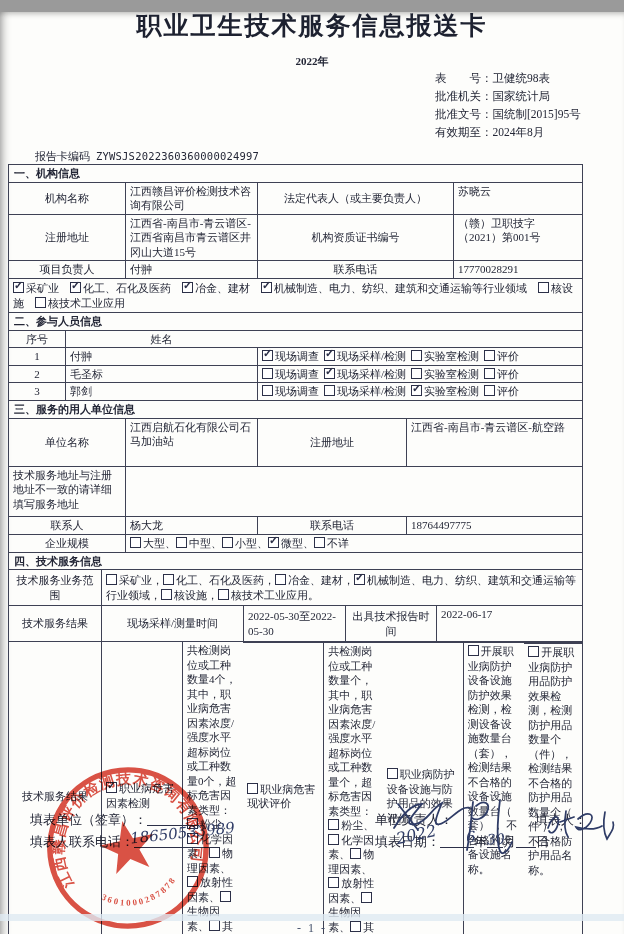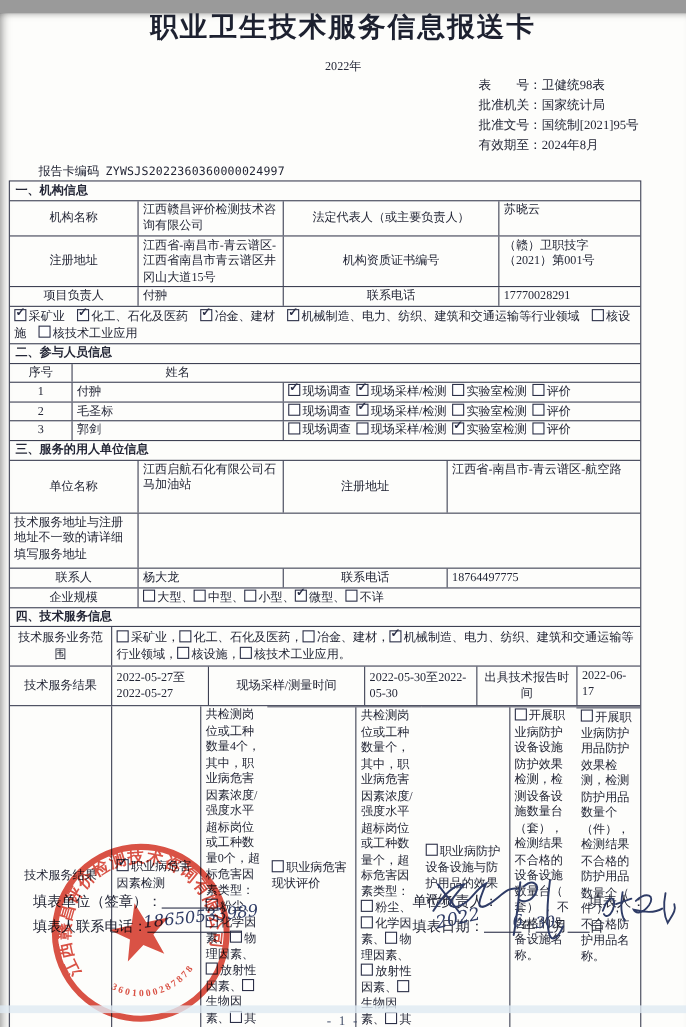--- a/index.html
+++ b/index.html
@@ -4,21 +4,21 @@
 <style>
   html,body{margin:0;padding:0;background:#9a9a9a;}
   .page{
     position:relative;width:624px;height:934px;margin:12px auto;
     background:#fdfdfb;overflow:hidden;color:#232636;
     font-family:"Liberation Serif",serif;font-size:11px;line-height:14.5px;
     box-shadow:inset 7px 0 8px -5px rgba(60,60,60,.5), inset 0 5px 6px -4px rgba(60,60,60,.35);
   }
   .title{position:absolute;top:7px;left:0;width:100%;text-align:center;
     font-size:25px;font-weight:bold;letter-spacing:2px;color:#1d2130;}
-  .year{position:absolute;top:42px;left:0;width:100%;text-align:center;font-size:11px;}
+  .year{position:absolute;top:42px;left:0;width:100%;text-align:center;font-size:11px;font-weight:bold;}
   .meta{position:absolute;top:59px;left:435px;width:185px;}
   .meta-row{margin-bottom:3.5px;font-size:11.5px;white-space:nowrap;}
   .code-line{position:absolute;top:137px;left:35px;font-size:11px;}
   .code-line .code{margin-left:6px;font-family:"DejaVu Sans Mono",monospace;font-size:10.5px;letter-spacing:.2px;}
 
   .tbl{position:absolute;top:152px;left:8px;width:575px;border:1.5px solid #3e4154;box-sizing:border-box;}
   .tr{display:flex;border-top:1px solid #3e4154;box-sizing:border-box;}
   .tr:first-child{border-top:none;}
   .td{border-left:1px solid #3e4154;box-sizing:border-box;padding:1px 4px;overflow:hidden;}
   .td:first-child{border-left:none;}
@@ -74,21 +74,21 @@
 <body>
 
 <div class="page">
 
   <div class="title">职业卫生技术服务信息报送卡</div>
   <div class="year">2022年</div>
 
   <div class="meta">
     <div class="meta-row"><span>表　　号：</span><span>卫健统98表</span></div>
     <div class="meta-row"><span>批准机关：</span><span>国家统计局</span></div>
-    <div class="meta-row"><span>批准文号：</span><span>国统制[2021]95号</span></div>
+    <div class="meta-row"><span>批准文号：</span><span>国统制[2015]95号</span></div>
     <div class="meta-row"><span>有效期至：</span><span>2024年8月</span></div>
   </div>
 
   <div class="code-line">
     <span>报告卡编码</span><span class="code">ZYWSJS2022360360000024997</span>
   </div>
 
   <div class="tbl">
 
     <div class="tr">
@@ -177,21 +177,20 @@
         <div class="strip fx">四、技术服务信息</div>
       </div>
     <div class="tr h35">
       <div class="td w92 c h35">技术服务业务范围</div>
       <div class="td fx cl h35">
           <span><span class="part-cb"><span class="cb"></span>采矿业，</span><span class="part-cb"><span class="cb"></span>化工、石化及医药，</span><span class="part-cb"><span class="cb"></span>冶金、建材，</span><span class="part-cb"><span class="cb on"></span>机械制造、电力、纺织、建筑和交通运输等行业领域，</span><span class="part-cb"><span class="cb"></span>核设施，</span><span class="part-cb"><span class="cb"></span>核技术工业应用。</span></span>
         </div>
     </div>
     <div class="tr h35">
       <div class="td w92 c h35">技术服务结果</div>
-      <div class="td w88 cl h35">2022-05-27至2022-05-27</div>
       <div class="td w142 c h35">现场采样/测量时间</div>
       <div class="td w102 cl h35">2022-05-30至2022-05-30</div>
       <div class="td w91 c h35">出具技术报告时间</div>
       <div class="td fx h35">2022-06-17</div>
     </div>
     <div class="tr">
       <div class="td w92 c">技术服务结果</div>
       <div class="td nested fx">
         <div class="subrows">
           <div class="subrow h43">

